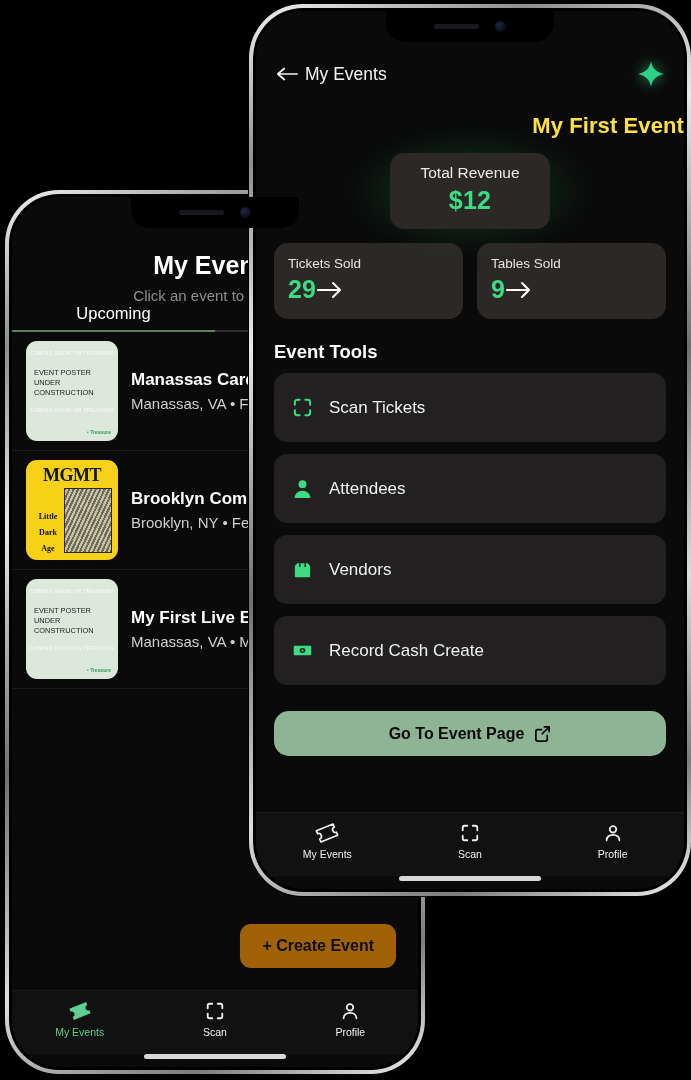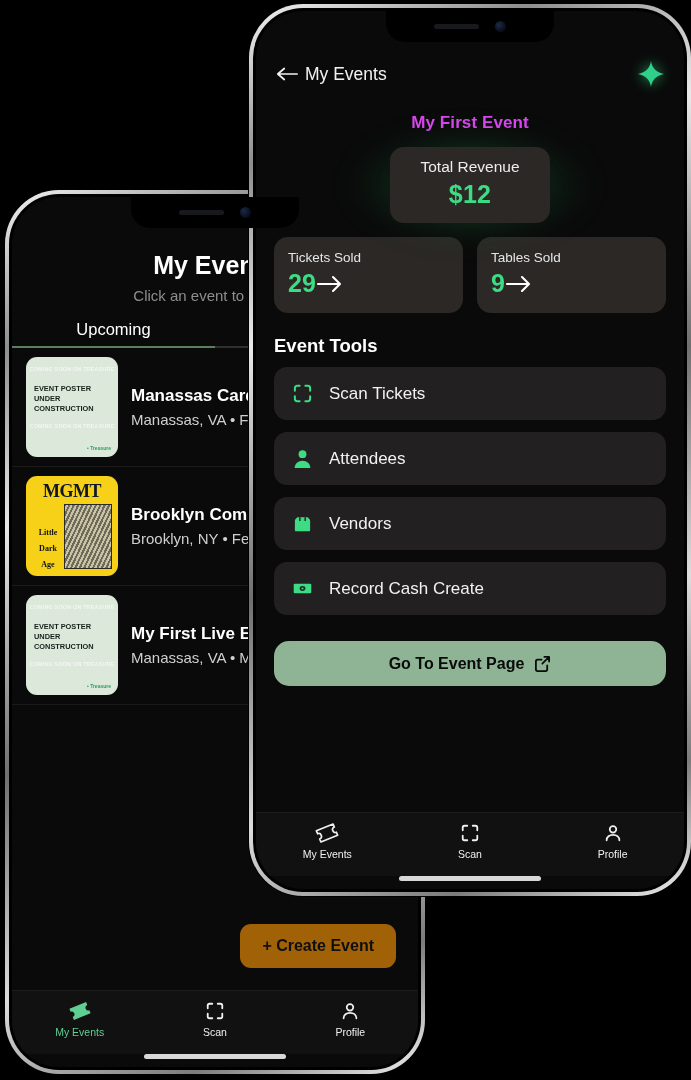--- a/index.html
+++ b/index.html
@@ -58,21 +58,21 @@
   .topbar {
     display: flex; align-items: center; justify-content: space-between;
     padding: 50px 20px 0 20px;
   }
   .back-link { display: flex; align-items: center; gap: 7px; color: #f2f2f2; font-size: 17.5px; }
   .back-arrow { width: 22px; height: 16px; display:block; }
   .sparkle { width: 26px; height: 26px; display:block;
              filter: drop-shadow(0 0 7px rgba(52,211,129,.75)); }
 
   .event-title {
-    text-align: center; color: #d946ef; font-size: 17px; font-weight: 700;
+    text-align: right; color: #fde047; font-size: 22px; font-weight: 700;
     margin-top: 26px; letter-spacing: .1px;
   }
 
   
   .revenue-wrap { display: flex; justify-content: center; margin-top: 14px; position: relative; }
   .glow-green {
     position: absolute; left: 50%; top: 50%; transform: translate(-50%,-50%);
     width: 240px; height: 110px; border-radius: 60px;
     background: radial-gradient(ellipse at center, rgba(38,180,98,.48) 0%, rgba(24,120,64,.20) 45%, rgba(0,0,0,0) 72%);
     filter: blur(14px); pointer-events: none;
@@ -96,21 +96,21 @@
   .stat-bottom { display: flex; align-items: center; justify-content: flex-start; margin-top: 4px; padding-right: 6px; }
   .stat-value { color: #3ddc84; font-size: 25px; font-weight: 800; }
   .arrow-right { width: 28px; height: 20px; display:block; }
 
   
   .section-title { color: #fff; font-size: 18.5px; font-weight: 700; padding: 22px 18px 0; }
   .tools { padding: 10px 18px 0; display: flex; flex-direction: column; gap: 12px; }
   .tool-row {
     display: flex; align-items: center; gap: 16px;
     background: #222020; border-radius: 13px;
-    height: 53px; padding: 0 18px;
+    height: 69px; padding: 0 18px;
   }
   .tool-icon { width: 21px; height: 21px; flex: 0 0 21px; display:block; }
   .tool-label { color: #f1f1f1; font-size: 17px; }
 
   
   .cta-wrap { padding: 26px 18px 0; }
   .cta {
     height: 45px; border-radius: 15px; background: #8fb495;
     display: flex; align-items: center; justify-content: center; gap: 10px;
     color: #0a0a0a; font-size: 16px; font-weight: 700;
@@ -132,21 +132,21 @@
   .home-indicator {
     width: 142px; height: 5px; border-radius: 3px; background: #d8d8d8;
     margin: 0 auto 8px;
   }
   .tabbar-holder { margin-top: auto; }
 
   
   .list-header { padding: 54px 0 0; text-align: center; }
   .list-title { color: #fff; font-size: 25px; font-weight: 700; }
   .list-sub { color: #8e8e8e; font-size: 15px; margin-top: 7px; }
-  .tabs-row { display: flex; margin-top: 16px; }
+  .tabs-row { display: flex; margin-top: 0; }
   .seg { flex: 1; text-align: center; padding-bottom: 9px; font-size: 16.5px; color: #8a8a8a; position: relative; }
   .seg.active { color: #ffffff; }
   .seg-underline { position:absolute; left:0; right:0; bottom:0; height:2px; background:#2f2f2f; }
   .seg.active .seg-underline { background: #5c7f62; }
 
   .events { padding: 0 0 0 0; }
   .event-item {
     display: flex; align-items: center; gap: 13px;
     padding: 9px 14px; border-bottom: 1px solid #1b1b1b;
   }
@@ -156,21 +156,21 @@
   .event-meta { color: #cfcfcf; font-size: 15px; margin-top: 5px; white-space: nowrap; }
 
   
   .poster-uc {
     width: 100%; height: 100%; background: #dbe8da; position: relative;
     font-family: "Liberation Sans", sans-serif;
   }
   .uc-band { position:absolute; left:0; right:0; color:#f3f7f2; font-size:5.4px; font-weight:700; letter-spacing:.2px; text-align:center; }
   .uc-band.b1 { top: 9px; }
   .uc-band.b2 { top: 66px; }
-  .uc-text { position:absolute; left:8px; top:27px; color:#16211a; font-size:7.4px; font-weight:700; line-height:1.32; }
+  .uc-text { position:absolute; left:8px; top:27px; color:#16211a; font-size:7.4px; font-weight:400; line-height:1.32; }
   .uc-brand { position:absolute; right:7px; bottom:6px; color:#2f9e62; font-size:5px; font-weight:700; }
 
   
   .poster-mgmt { width:100%; height:100%; background:#f6d117; position:relative; }
   .mgmt-title { position:absolute; top:5px; left:0; right:0; text-align:center;
     font-family:"Liberation Serif", serif; font-weight:700; font-size:18px; color:#0f172a; letter-spacing:-.5px; }
   .mgmt-art { position:absolute; left:6px; right:6px; top:28px; bottom:7px;
     background: repeating-linear-gradient(115deg,#6d6a5a 0 2px,#c9c3a5 2px 4px),
                 linear-gradient(180deg,#b9b49b,#8a8677);
     border:1px solid #2a2a22; }

